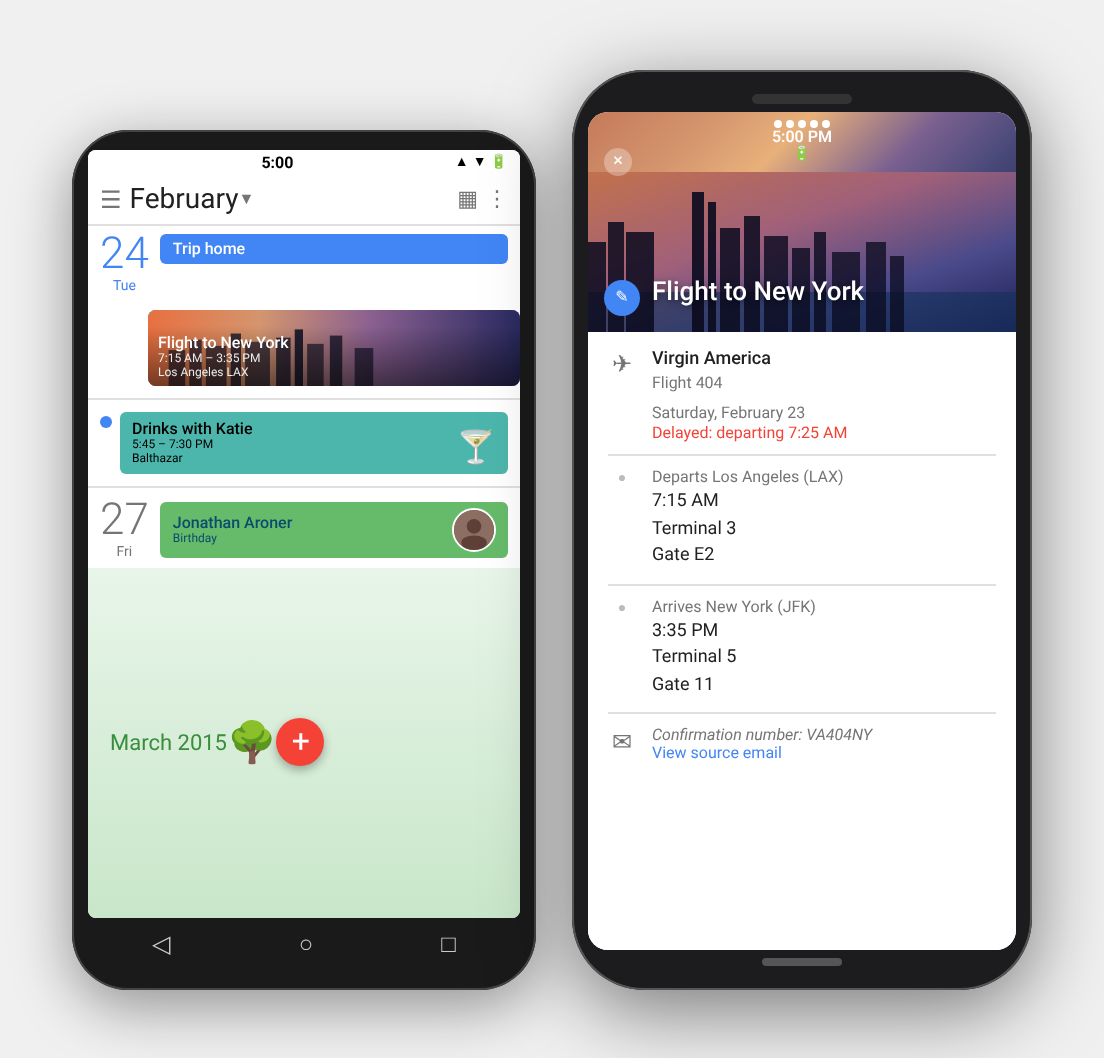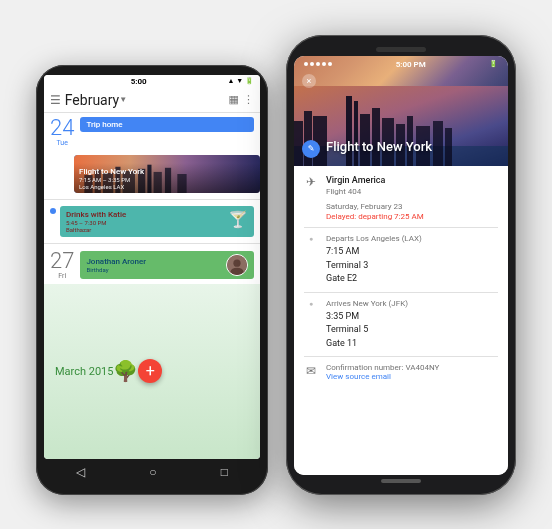--- a/index.html
+++ b/index.html
@@ -185,25 +185,25 @@
       background: #4285f4;
       border-radius: 50%;
       margin-top: 2px;
       flex-shrink: 0;
     }
 
     .drinks-card {
       background: #4db6ac;
       border-radius: 3px;
       padding: 4px 6px;
-      color: #7f1d1d;
+      color: #000000;
       flex: 1;
       display: flex;
       justify-content: space-between;
-      align-items: flex-start;
+      align-items: flex-end;
     }
 
     .drinks-info .drinks-title {
       font-size: 8px;
       font-weight: 500;
     }
 
     .drinks-info .drinks-time {
       font-size: 6px;
     }
@@ -345,20 +345,21 @@
       flex-shrink: 0;
     }
 
     .ios-status-bar {
       display: flex;
       justify-content: space-between;
       align-items: center;
       padding: 4px 10px 0;
       color: #fff;
       font-size: 7px;
+      flex-direction: column;
     }
 
     .ios-dots {
       display: flex;
       gap: 2px;
     }
 
     .ios-dot {
       width: 4px;
       height: 4px;
@@ -475,20 +476,21 @@
 
     .ios-section-value {
       font-size: 9px;
       color: #212121;
       line-height: 1.5;
     }
 
     .ios-confirmation {
       font-size: 8px;
       color: #757575;
+      font-style: italic;
     }
 
     .ios-link {
       font-size: 8px;
       color: #4285f4;
     }
 
     .ios-home-indicator {
       height: 4px;
       width: 40px;

